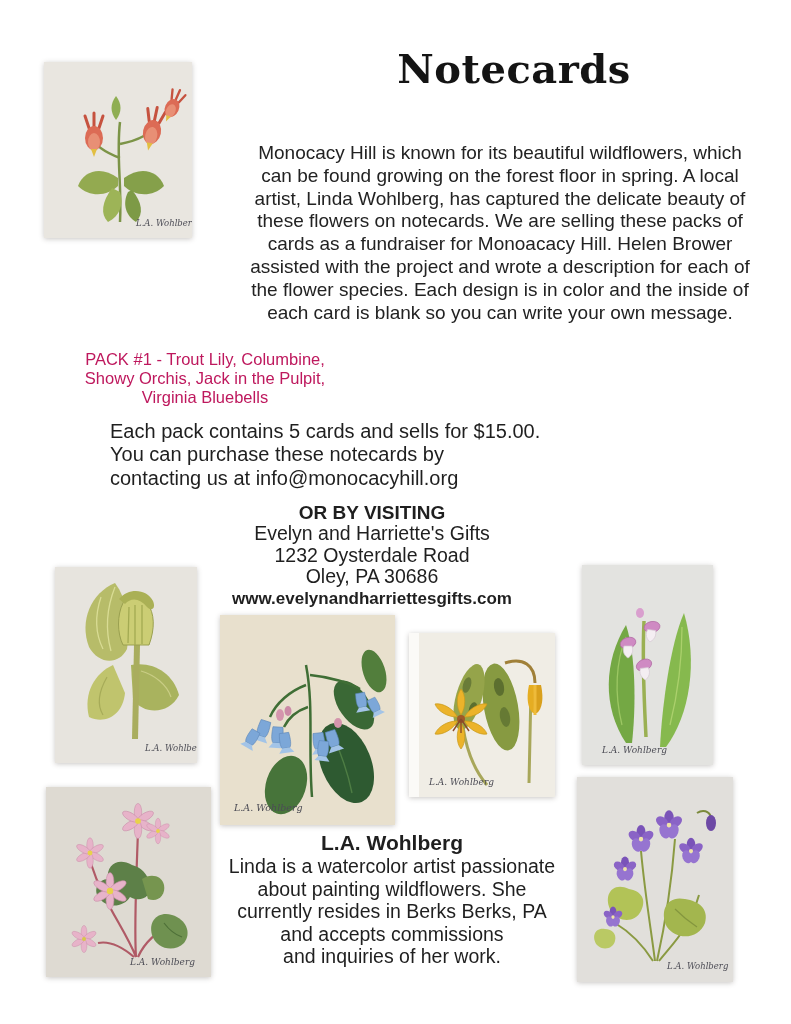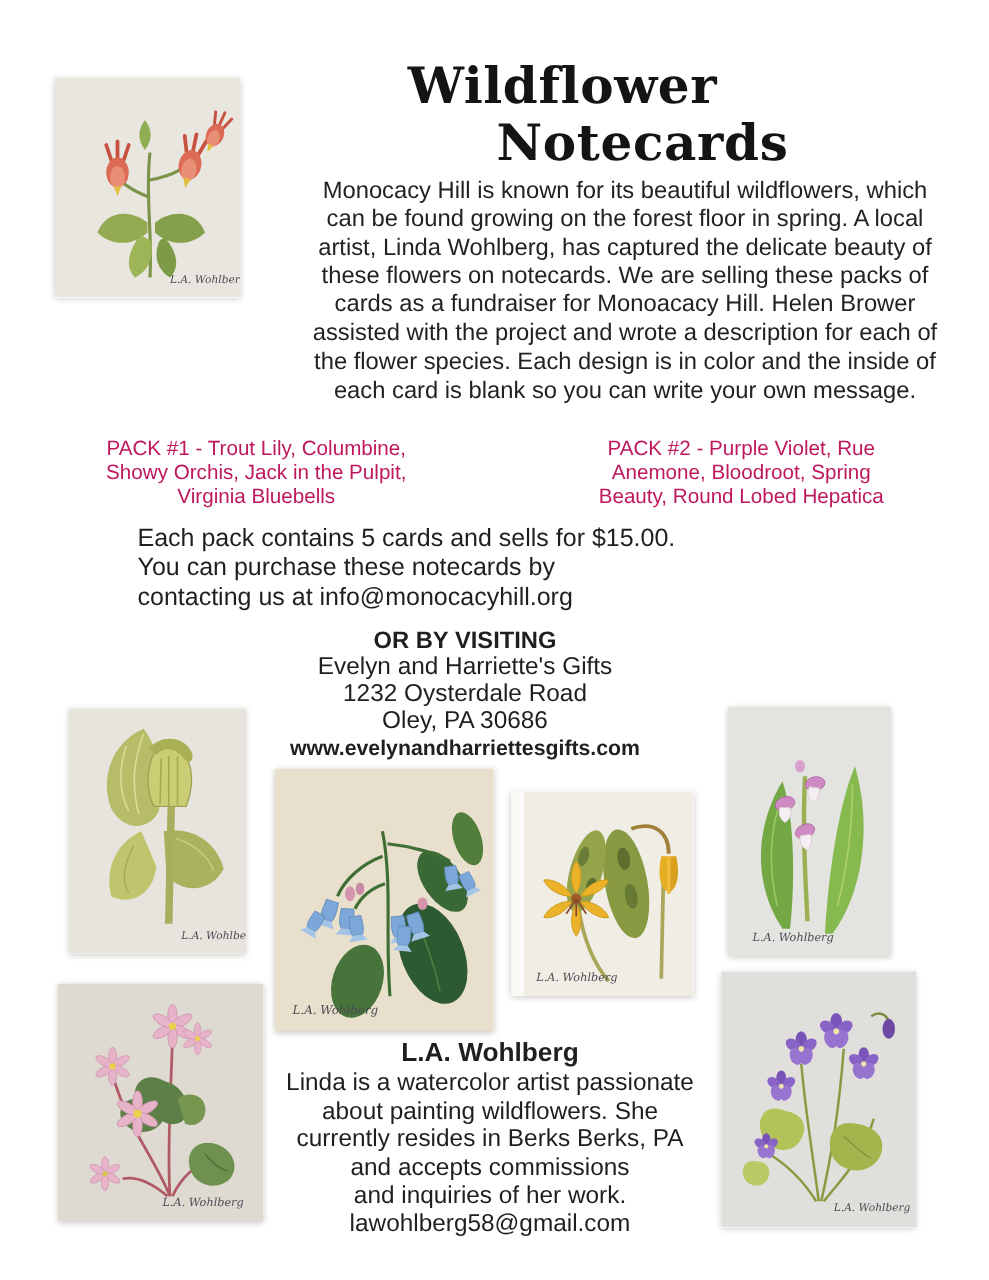--- a/index.html
+++ b/index.html
@@ -74,39 +74,35 @@
         <path d="M-3,11 L0,19 L3,11 Z" fill="#e2bf42"></path>
       </g>
     </defs>
     <use href="#col-f" xlink:href="#col-f" transform="translate(50,76)"></use>
     <use href="#col-f" xlink:href="#col-f" transform="translate(108,70) rotate(12)"></use>
     <use href="#col-f" xlink:href="#col-f" transform="translate(128,46) rotate(24) scale(0.78)"></use>
     <text class="sig" x="92" y="164" font-size="8.5">L.A. Wohlberg</text>
   </svg>
 
   <div class="title">
-    <div class="t1">Wildflower</div>
     <div class="t2">Notecards</div>
   </div>
 
   <div class="intro lines">Monocacy Hill is known for its beautiful wildflowers, which
 can be found growing on the forest floor in spring. A local
 artist, Linda Wohlberg, has captured the delicate beauty of
 these flowers on notecards.  We are selling these packs of
 cards as a fundraiser for Monoacacy Hill. Helen Brower
 assisted with the project and wrote a description for each of
 the flower species. Each design is in color and the inside of
 each card is blank so you can write your own message.</div>
 
   <div class="pack pack1 lines">PACK #1 -  Trout Lily, Columbine,
 Showy Orchis, Jack in the Pulpit,
 Virginia Bluebells</div>
-  <div class="pack pack2 lines">PACK #2 - Purple Violet, Rue
-Anemone, Bloodroot, Spring
-Beauty, Round Lobed Hepatica</div>
 
   <div class="purchase lines">Each pack contains 5 cards and sells for $15.00.
 You can purchase these notecards by
 contacting us at info@monocacyhill.org</div>
 
   <div class="visit">
     <div class="visit-head">OR BY VISITING</div>
     <div class="visit-addr lines">Evelyn and Harriette's Gifts
 1232 Oysterdale Road
 Oley, PA 30686</div>
@@ -298,16 +294,15 @@
     <text class="sig" x="90" y="192" font-size="8.5">L.A. Wohlberg</text>
   </svg>
 
   <div class="artist">
     <div class="artist-name">L.A. Wohlberg</div>
     <div class="artist-bio lines">Linda is a watercolor artist passionate
 about painting wildflowers. She
 currently resides in Berks Berks, PA
 and accepts commissions
 and inquiries of her work.</div>
-    <div class="artist-email">lawohlberg58@gmail.com</div>
   </div>
 
 </div>
 
 </body></html>

